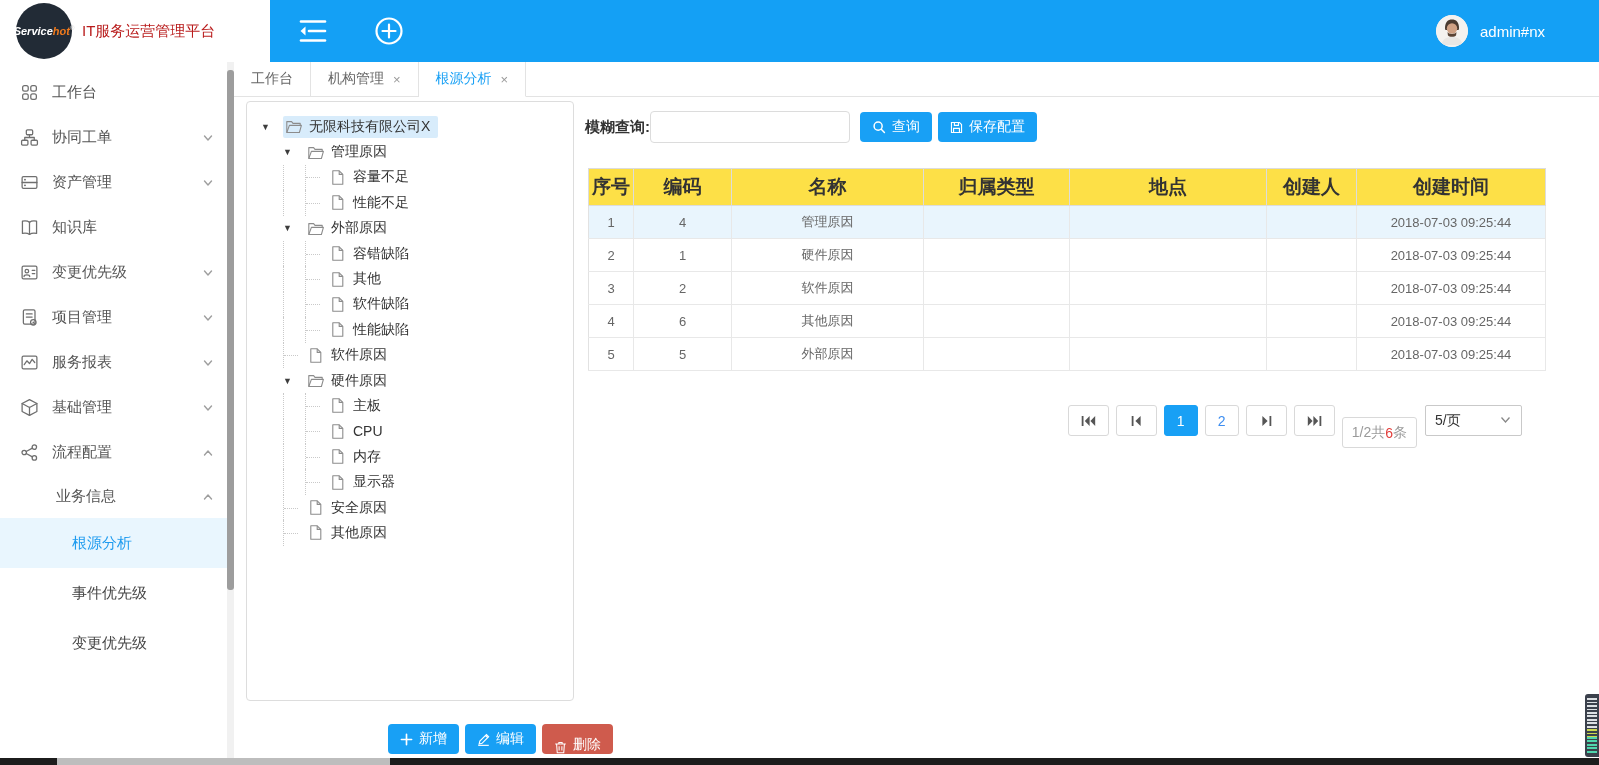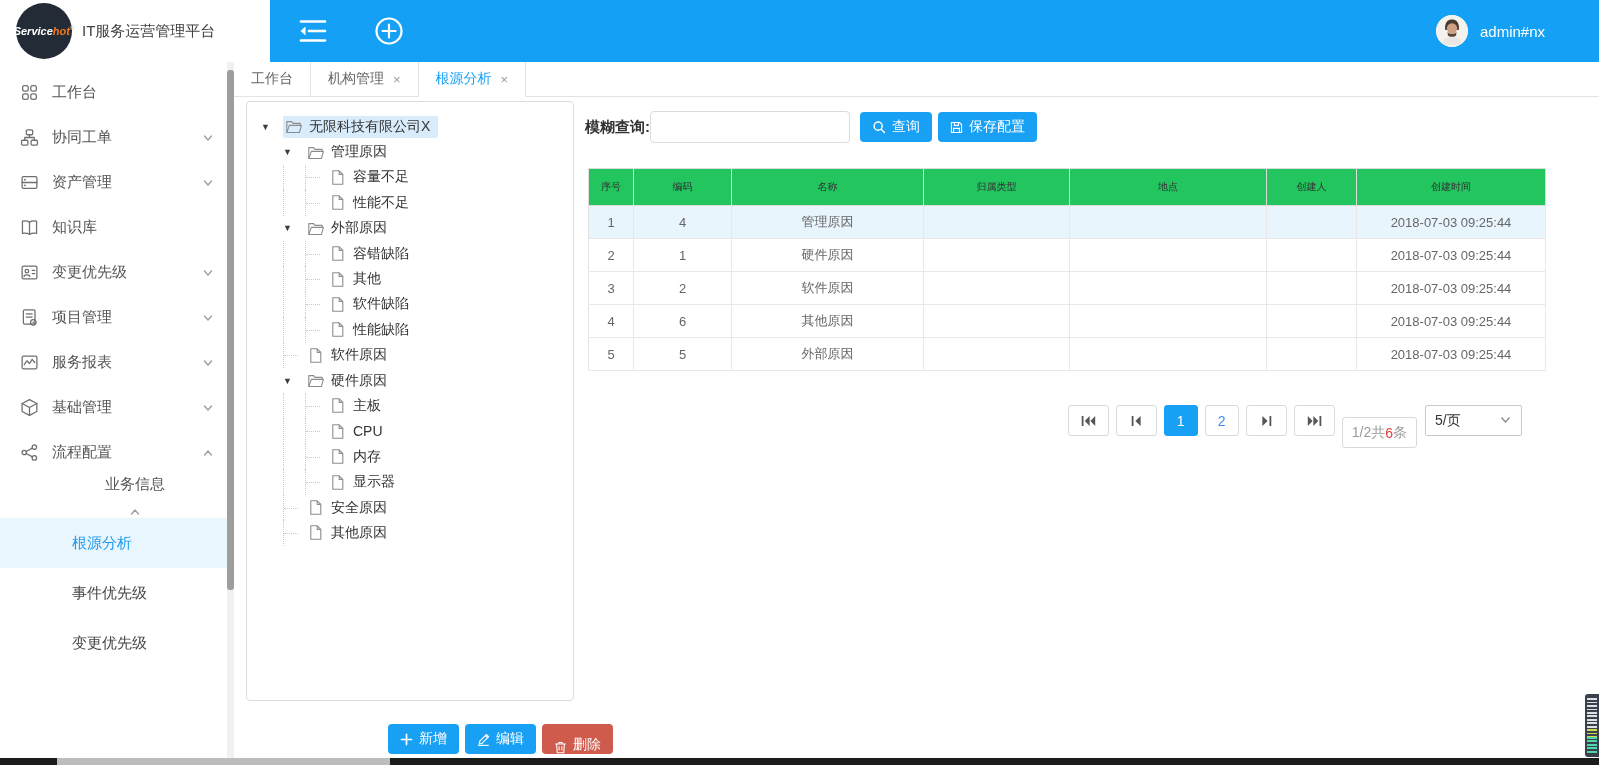--- a/index.html
+++ b/index.html
@@ -14,28 +14,28 @@
   .hicon.addtab { margin-left:46px; }
   .user { position:absolute; right:54px; top:0; height:62px; display:flex; align-items:center; gap:12px; color:#fff; font-size:15px; cursor:pointer; }
   .avatar { width:32px; height:32px; border-radius:50%; background:#f4f2ef; overflow:hidden; flex:none; }
 
   
   .sidebar { position:absolute; left:0; top:0; width:234px; height:100%; background:#fff; z-index:2; }
   .logo-row { height:62px; display:flex; align-items:center; gap:10px; padding-left:16px; cursor:pointer; }
   .logo-circle { width:56px; height:56px; border-radius:50%; background:#222b36; color:#fff; display:flex; align-items:center; justify-content:center; font-size:11px; font-style:italic; font-weight:bold; flex:none; }
   .logo-circle .hot { color:#f07a1d; }
   .logo-circle sup { font-size:6px; color:#ddd; }
-  .brand-title { font-size:15px; color:#404040; white-space:nowrap; }
+  .brand-title { font-size:15px; color:#b91c1c; white-space:nowrap; }
   .menu { padding-top:8px; }
   .m-item { height:45px; display:flex; align-items:center; padding:0 20px; color:#555; font-size:15px; cursor:pointer; }
   .m-item .mi { width:19px; height:19px; margin-right:13px; flex:none; display:inline-flex; }
   .m-item .lbl { flex:1; white-space:nowrap; }
   .m-item .arr { display:inline-flex; }
   .m-item .arr.up svg { transform:rotate(180deg); }
-  .m-item.lv2 { padding-left:56px; height:43px; color:#555;flex-direction:column; }
+  .m-item.lv2 { padding-left:56px; height:43px; color:#555; }
   .m-item.lv3 { padding-left:72px; height:50px; color:#444; }
   .m-item.lv3.active { background:#e9f6fe; color:#1e9bef; border-right:4px solid #1e9bef; }
   .sb-track { position:absolute; top:62px; right:0; width:7px; bottom:0; background:#f1f1f1; }
   .sb-thumb { position:absolute; top:8px; left:0; width:7px; height:520px; background:#9d9d9d; border-radius:3px; cursor:pointer; }
 
   
   .tabbar { position:absolute; left:234px; top:62px; right:0; height:35px; background:#fff; border-bottom:1px solid #e3e3e3; display:flex; z-index:1; }
   .tab { padding:0 17px; display:flex; align-items:center; gap:9px; font-size:14px; color:#666; border-right:1px solid #e3e3e3; cursor:pointer; background:#fff; }
   .tab.active { color:#18a0f5; border-bottom:1px solid #fff; margin-bottom:-1px; }
   .tab .x { color:#999; font-size:13px; }
@@ -58,21 +58,21 @@
   .btn.blue { background:#18a0f5; }
   .btn.red { background:#cf5b4d;align-items:flex-end; }
 
   .search-row { position:absolute; left:351px; top:14px; display:flex; align-items:center; }
   .search-row label { font-size:15px; color:#333; font-weight:bold; white-space:nowrap; }
   .search-row input { width:200px; height:32px; border:1px solid #dcdcdc; border-radius:4px; padding:0 8px; font-size:14px; font-family:inherit; outline:none; color:#333; }
   .search-row .btn { margin-left:10px; }
   .search-row .btn + .btn { margin-left:6px; }
 
   table.grid { position:absolute; left:354px; top:71px; width:957px; border-collapse:collapse; table-layout:fixed; }
-  .grid th { background:#22c55e; height:37px; font-weight:normal; color:#333; font-size:10px; border:1px solid #dcdcdc; }
+  .grid th { background:#fde047; height:37px; font-weight:bold; color:#333; font-size:19px; border:1px solid #dcdcdc; }
   .grid td { height:33px; text-align:center; color:#666; font-size:13px; border:1px solid #e8e8e8; border-left:1px solid #e2e2e2; background:#fff; }
   .grid tr.hl td { background:#e9f5fd; }
   .grid tbody tr { cursor:pointer; }
 
   .pagination { position:absolute; top:296px; right:77px; display:flex; align-items:center; gap:7px; }
   .pg { width:41px; height:31px; border:1px solid #d9d9d9; border-radius:3px; background:#fff; display:flex; align-items:center; justify-content:center; cursor:pointer; font-size:14px; color:#3e8ef0; }
   .pg.num { width:34px; }
   .pg.num-active { background:#18a0f5; color:#fff; border-color:#18a0f5; }
   .pg-info { height:31px; border:1px solid #d9d9d9; border-radius:3px; display:flex; align-items:center; padding:0 9px; color:#9a9a9a; font-size:14px; background:#fff; white-space:nowrap;margin-top:24px; }
   .pg-info .red { color:#e23c39; }

